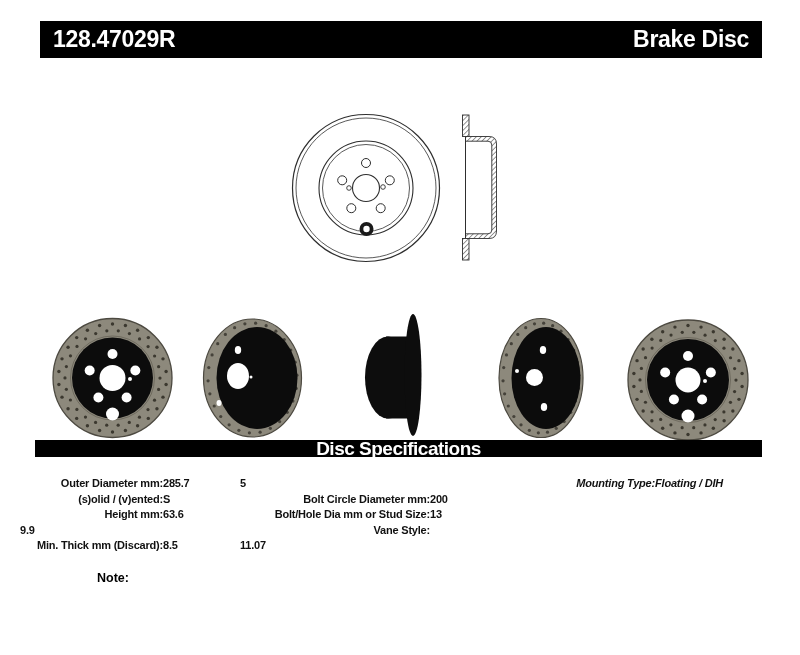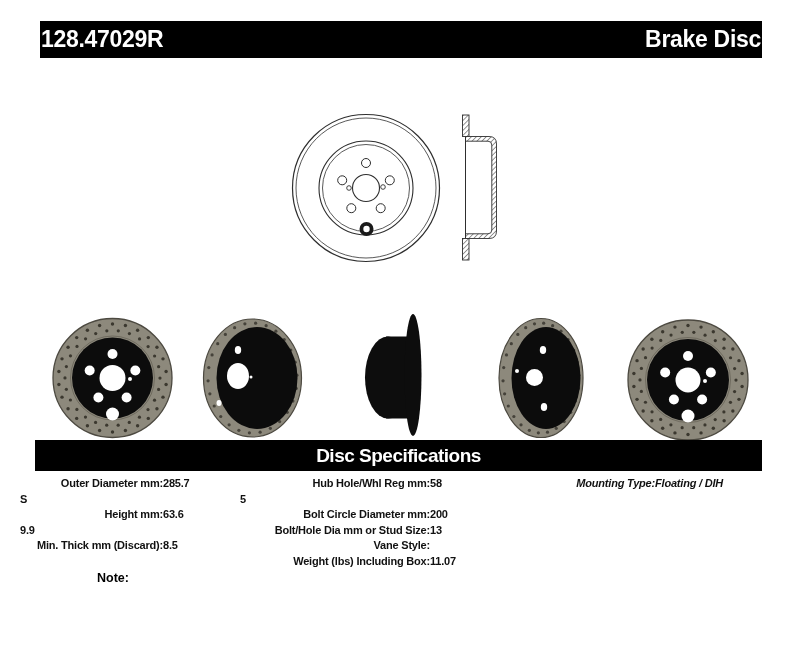--- a/index.html
+++ b/index.html
@@ -4,26 +4,26 @@
 <style>
   html,body { margin:0; padding:0; }
   body {
     width:800px; height:655px; background:#ffffff; position:relative;
     font-family:"Liberation Sans", sans-serif; overflow:hidden;
   }
   .black-bar { background:#000; color:#fff; font-weight:bold; box-sizing:border-box; }
   #header-bar {
     position:absolute; left:40px; top:21px; width:722px; height:37px;
     display:flex; justify-content:space-between; align-items:center;
-    padding:0 1px; font-size:23px; letter-spacing:-0.3px;
+    padding:0 13px; font-size:23px; letter-spacing:-0.3px;
   }
   #drawing-svg { position:absolute; left:270px; top:95px; }
   #photos-svg  { position:absolute; left:0;  top:300px; }
   #spec-bar {
-    position:absolute; left:35px; top:440px; width:727px; height:31px;
+    position:absolute; left:35px; top:440px; width:727px; height:17px;
     display:flex; justify-content:center; align-items:center;
     font-size:19px; letter-spacing:-0.5px;
   }
   .spec-col { position:absolute; top:476px; font-size:11px; font-weight:bold;
               color:#111; letter-spacing:-0.2px; }
   .spec-row { display:flex; align-items:baseline; height:15.6px; line-height:15.6px; }
   .spec-label { flex:none; text-align:right; white-space:pre; }
   .spec-value { white-space:pre; }
   .col-left  { left:20px; }  .col-left  .spec-label { width:143px; }
   .col-mid   { left:240px; } .col-mid   .spec-label { width:190px; }
@@ -300,57 +300,53 @@
 <div id="spec-bar" class="black-bar">
   <span>Disc Specifications</span>
 </div>
 
 <div class="spec-col col-left">
   <div class="spec-row">
     <span class="spec-label">Outer Diameter mm:</span>
     <span class="spec-value">285.7</span>
   </div>
   <div class="spec-row">
+    <span class="spec-label">(s)olid / (v)ented:</span>
     <span class="spec-value">S</span>
   </div>
   <div class="spec-row">
     <span class="spec-label">Height mm:</span>
     <span class="spec-value">63.6</span>
   </div>
   <div class="spec-row">
     <span class="spec-value">9.9</span>
   </div>
   <div class="spec-row">
     <span class="spec-label">Min. Thick mm (Discard):</span>
     <span class="spec-value">8.5</span>
   </div>
 </div>
 
 <div class="spec-col col-mid">
   <div class="spec-row">
-    <span class="spec-label">Hub Hole/Whl Reg mm:</span>
-    <span class="spec-value">58</span>
-  </div>
-  <div class="spec-row">
     <span class="spec-value">5</span>
   </div>
   <div class="spec-row">
     <span class="spec-label">Bolt Circle Diameter mm:</span>
     <span class="spec-value">200</span>
   </div>
   <div class="spec-row">
     <span class="spec-label">Bolt/Hole Dia mm or Stud Size:</span>
     <span class="spec-value">13</span>
   </div>
   <div class="spec-row">
     <span class="spec-label">Vane Style:</span>
     <span class="spec-value"></span>
   </div>
   <div class="spec-row">
-    <span class="spec-label">Weight (lbs) Including Box:</span>
     <span class="spec-value">11.07</span>
   </div>
 </div>
 
 <div class="spec-col col-right">
   <div class="spec-row">
     <span class="spec-label">Mounting Type:</span>
     <span class="spec-value">Floating / DIH</span>
   </div>
 </div>

